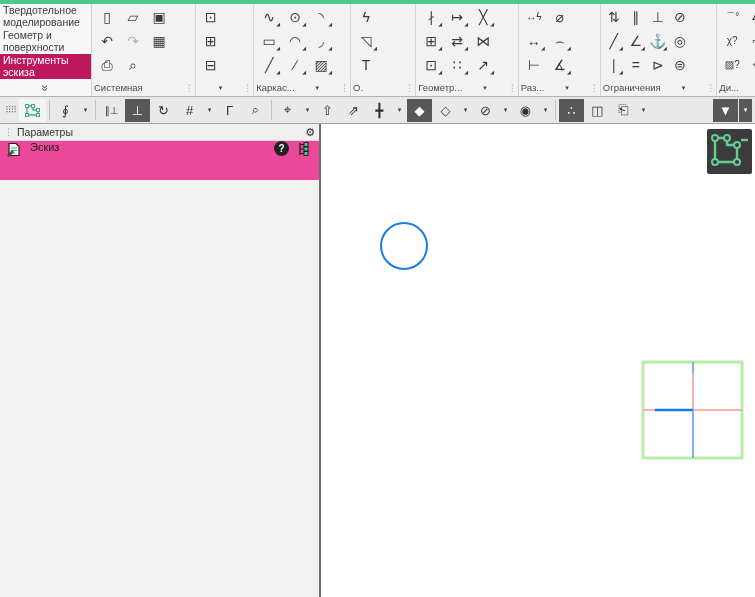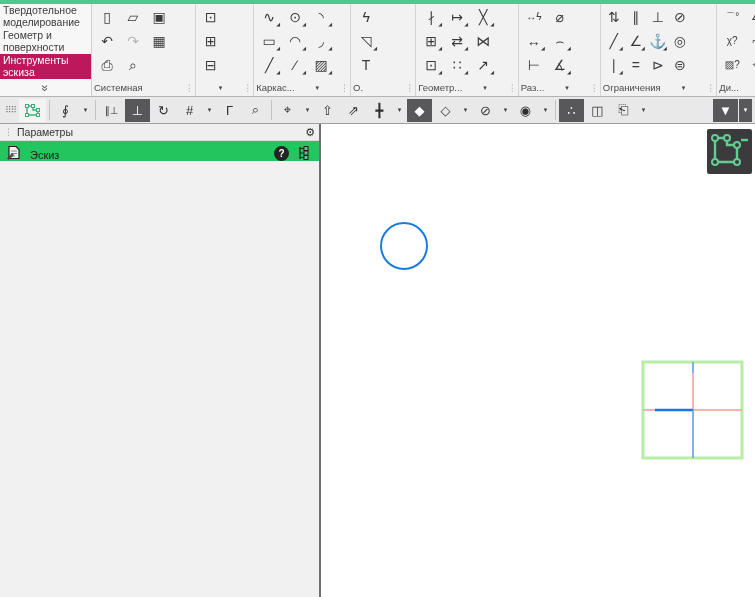--- a/index.html
+++ b/index.html
@@ -50,21 +50,21 @@
   .spacer{flex:1}
   .sketchbtn{width:27px;height:23px;background:#f4f4f4;display:flex;align-items:center;justify-content:center;flex:none}
 
   
   .panel{position:absolute;left:0;top:124px;width:321px;height:473px;background:#f1f1f1;
          border-right:2px solid #6e6e6e;box-sizing:border-box;display:flex;flex-direction:column}
   .phead{height:16px;background:#efefef;border-bottom:1px solid #dddddd;display:flex;align-items:center;
          padding:0 4px;font-size:10.5px;color:#333;gap:4px;flex:none}
   .pgrip{color:#9a9a9a;font-size:9px}
   .pgear{margin-left:auto;font-size:11px;color:#2d2d2d}
-  .pgreen{height:20px;background:#22c55e;display:flex;align-items:flex-end;padding:0 6px;gap:8px;flex:none}
+  .pgreen{height:39px;background:#ec4899;display:flex;align-items:flex-start;padding:0 6px;gap:8px;flex:none}
   .ptitle{font-size:11px;color:#1c1c1c}
   .phelp{margin-left:auto;width:15px;height:15px;border-radius:50%;background:#232323;color:#fff;
          font-size:10px;font-weight:bold;display:flex;align-items:center;justify-content:center}
   .ptree{display:flex;align-items:center;margin-right:2px}
   .pbody{flex:1;background:#f1f1f1}
 
   
   .canvas{position:absolute;left:322px;top:124px;width:433px;height:473px;background:#fff}
   .canvas svg.geom{position:absolute;left:0;top:0}
   .sketchind{position:absolute;right:3px;top:5px;width:45px;height:45px;background:#3b3b3d;border-radius:2px;

